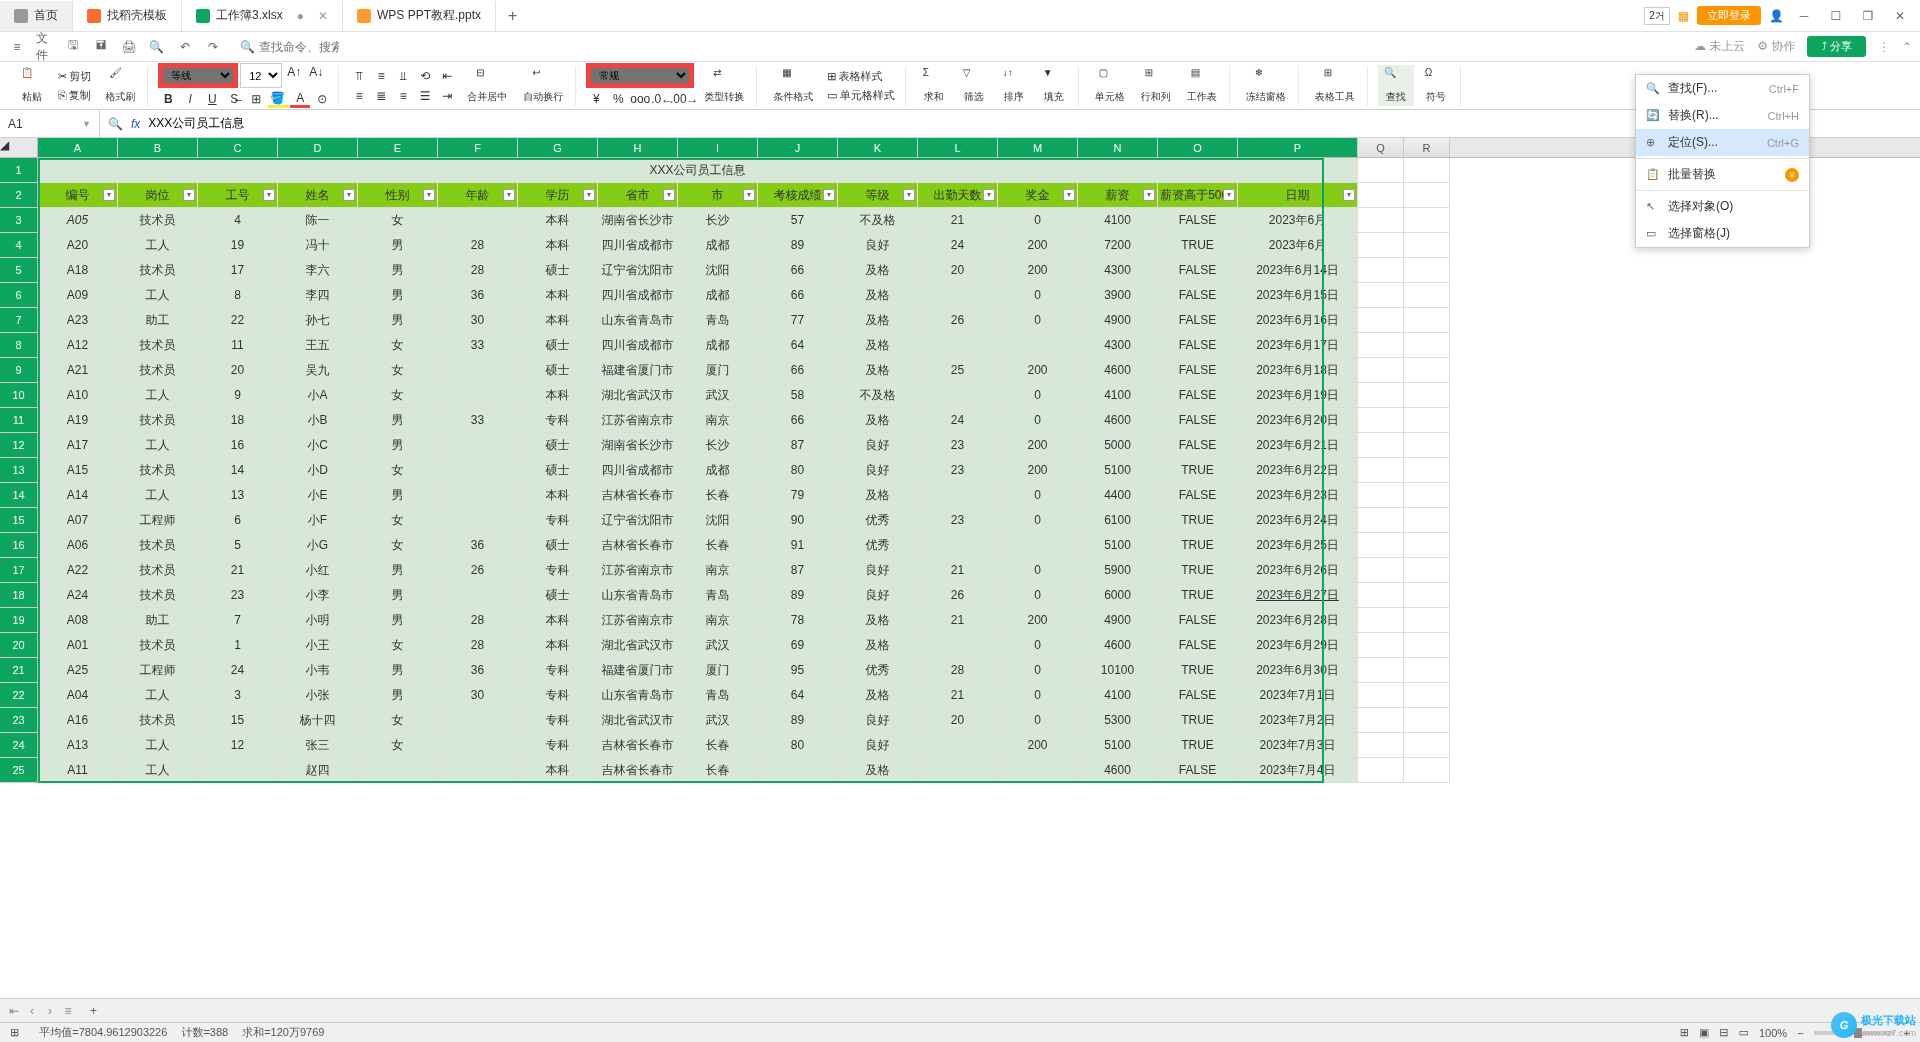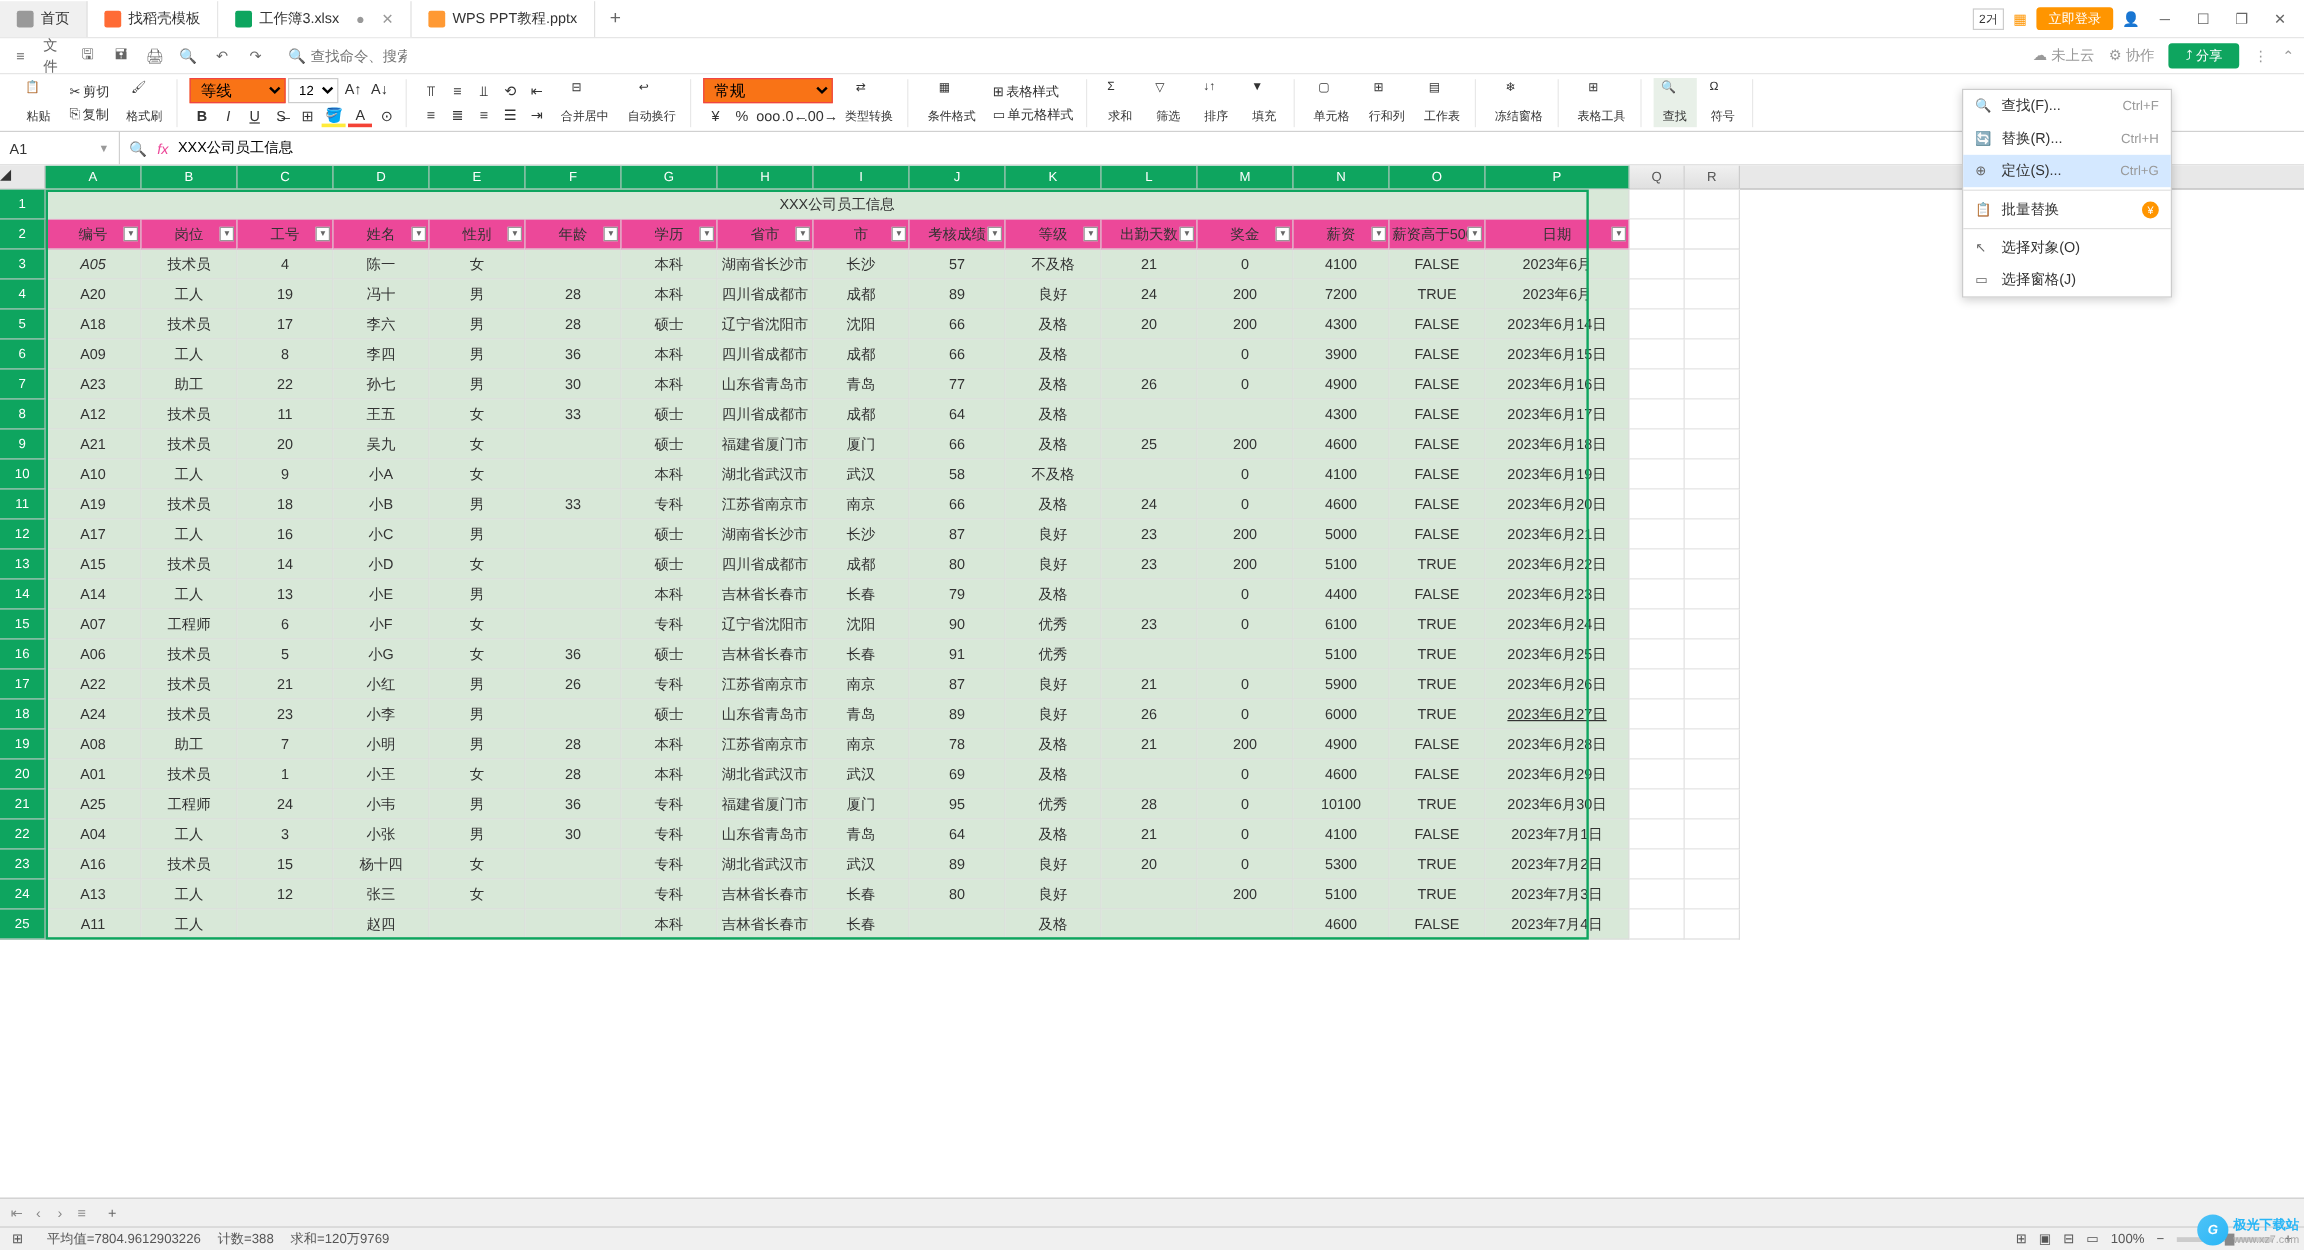--- a/index.html
+++ b/index.html
@@ -36,45 +36,45 @@
 
 .ribbon { height: 48px; background: #fff; display: flex; align-items: center; padding: 0 8px; border-bottom: 1px solid #d0d0d0; gap: 4px; }
 .ribbon-group { display: flex; align-items: center; gap: 4px; padding: 0 6px; border-right: 1px solid #e8e8e8; height: 40px; }
 .ribbon-btn { display: flex; flex-direction: column; align-items: center; justify-content: center; padding: 2px 6px; cursor: pointer; font-size: 10px; color: #333; gap: 1px; }
 .ribbon-btn.big { min-width: 36px; }
 .ribbon-btn.active-dropdown { background: #e8f0e8; }
 .ribbon-icon { width: 18px; height: 18px; display: inline-block; }
 .ribbon-icon.big { width: 22px; height: 22px; }
 .ribbon-small { display: flex; align-items: center; gap: 2px; cursor: pointer; padding: 1px 4px; font-size: 11px; }
 .ribbon-col { display: flex; flex-direction: column; gap: 2px; }
-.font-select { border: 1px solid #ef4444; padding: 1px 4px; font-size: 13px; min-width: 80px; background: #f97316; }
+.font-select { border: 5px solid #ef4444; padding: 1px 4px; font-size: 10px; min-width: 80px; background: #737373; }
 .size-select { border: 1px solid #ccc; padding: 1px 4px; font-size: 11px; width: 42px; background: #fff; }
 .fmt-btn { width: 20px; height: 18px; display: flex; align-items: center; justify-content: center; cursor: pointer; font-size: 12px; }
 
 
 .formula-bar { height: 28px; background: #fff; display: flex; align-items: center; border-bottom: 1px solid #d0d0d0; }
 .name-box { width: 100px; border-right: 1px solid #d0d0d0; padding: 0 8px; display: flex; align-items: center; justify-content: space-between; height: 100%; }
 .fx-area { display: flex; align-items: center; gap: 8px; padding: 0 8px; flex: 1; }
-.fx-label { font-style: italic; color: #ec4899; }
+.fx-label { font-style: italic; color: #1d4ed8; }
 .formula-input { border: none; outline: none; flex: 1; font-size: 12px; }
 
 
 .grid-area { position: relative; background: #fff; height: 870px; overflow: hidden; }
 .col-headers { display: flex; height: 20px; background: #e8e8e8; border-bottom: 1px solid #bbb; }
 .corner { width: 38px; background: #e8e8e8; border-right: 1px solid #bbb; }
 .col-h { border-right: 1px solid #ccc; text-align: center; font-size: 11px; color: #555; line-height: 20px; background: linear-gradient(#f0f0f0,#e0e0e0); }
 .col-h.sel { background: #0ea55f; color: #fff; }
 .grid-body { display: flex; }
 .row-headers { width: 38px; background: #e8e8e8; }
 .row-h { height: 25px; border-bottom: 1px solid #ccc; border-right: 1px solid #bbb; text-align: center; font-size: 11px; color: #555; line-height: 25px; background: linear-gradient(#f0f0f0,#e0e0e0); }
 .row-h.sel { background: #0ea55f; color: #fff; }
 .cells { position: relative; }
 .row { display: flex; height: 25px; }
 .cell { border-right: 1px solid #ddd; border-bottom: 1px solid #ddd; text-align: center; font-size: 12px; line-height: 25px; overflow: hidden; white-space: nowrap; background: #d8e8d8; }
-.row.header-row .cell { background: #ec4899; position: relative; }
+.row.header-row .cell { background: #84cc16; position: relative; }
 .filter-arrow { position: absolute; right: 2px; top: 50%; transform: translateY(-50%); width: 12px; height: 12px; border: 1px solid #999; background: #fff; font-size: 8px; line-height: 10px; color: #666; }
 .title-row .cell { background: #d8e8d8; }
 .selection-border { position: absolute; border: 2px solid #0ea55f; pointer-events: none; }
 
 
 .dropdown-menu { position: absolute; top: 74px; right: 110px; width: 175px; background: #fff; border: 1px solid #ccc; box-shadow: 0 2px 8px rgba(0,0,0,0.2); z-index: 100; }
 .dd-item { display: flex; align-items: center; padding: 5px 10px; cursor: pointer; font-size: 12px; gap: 8px; }
 .dd-item.hover { background: #d4e8ff; }
 .dd-icon { width: 14px; height: 14px; display: inline-block; color: #666; font-size: 11px; }
 .dd-shortcut { margin-left: auto; color: #999; font-size: 11px; }

